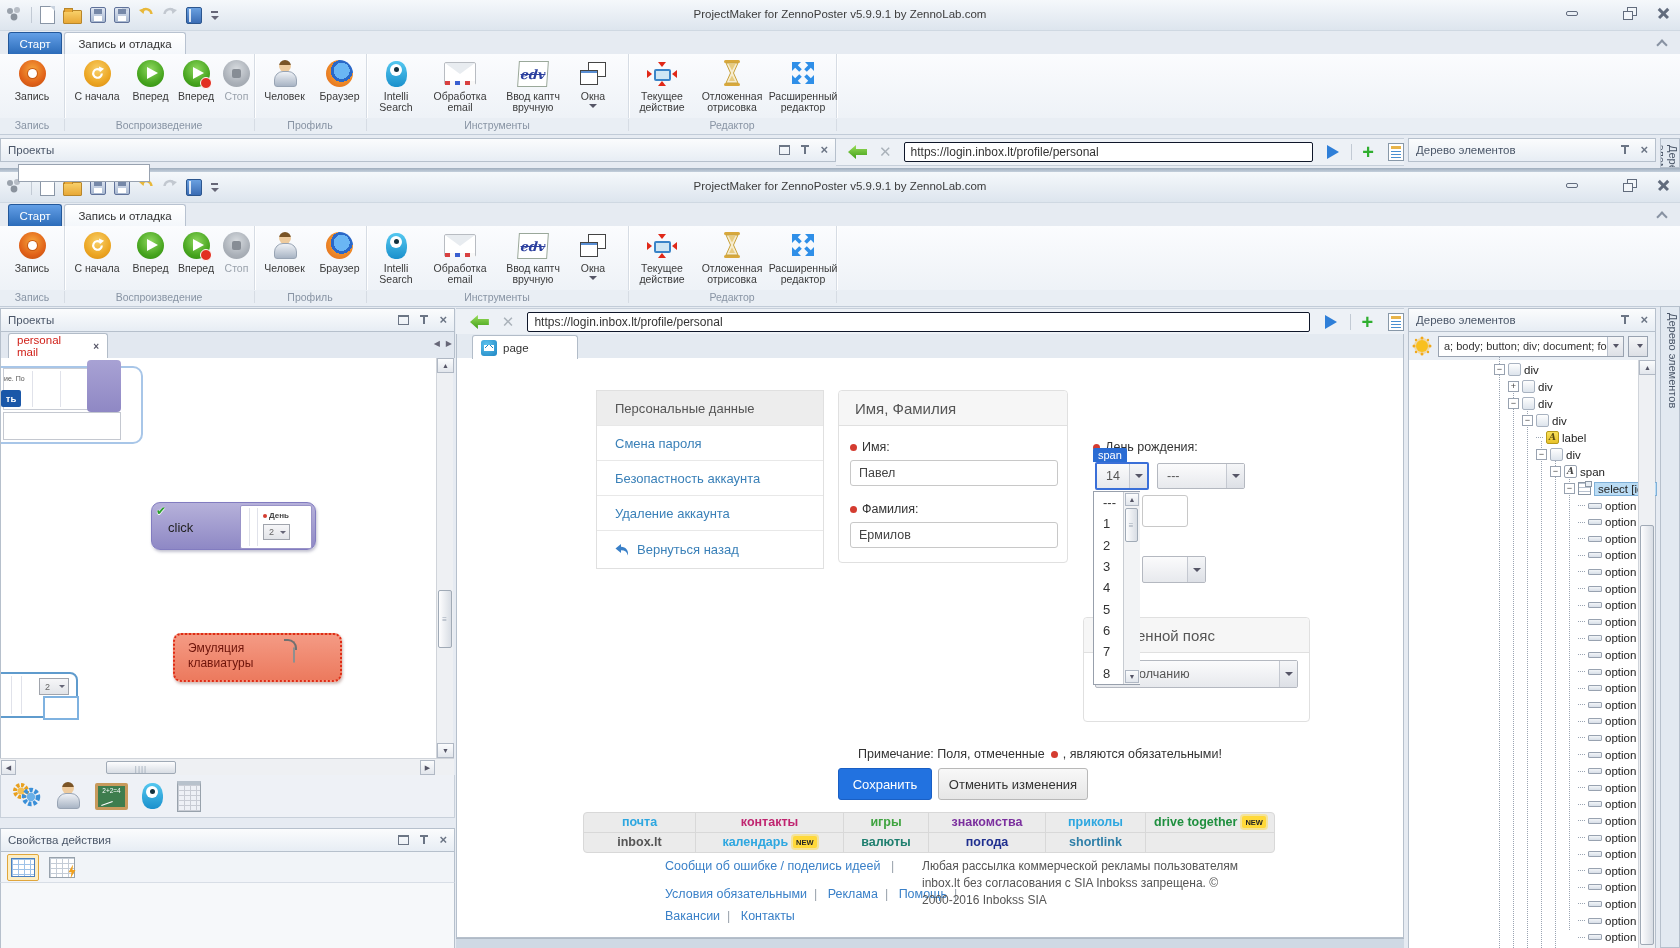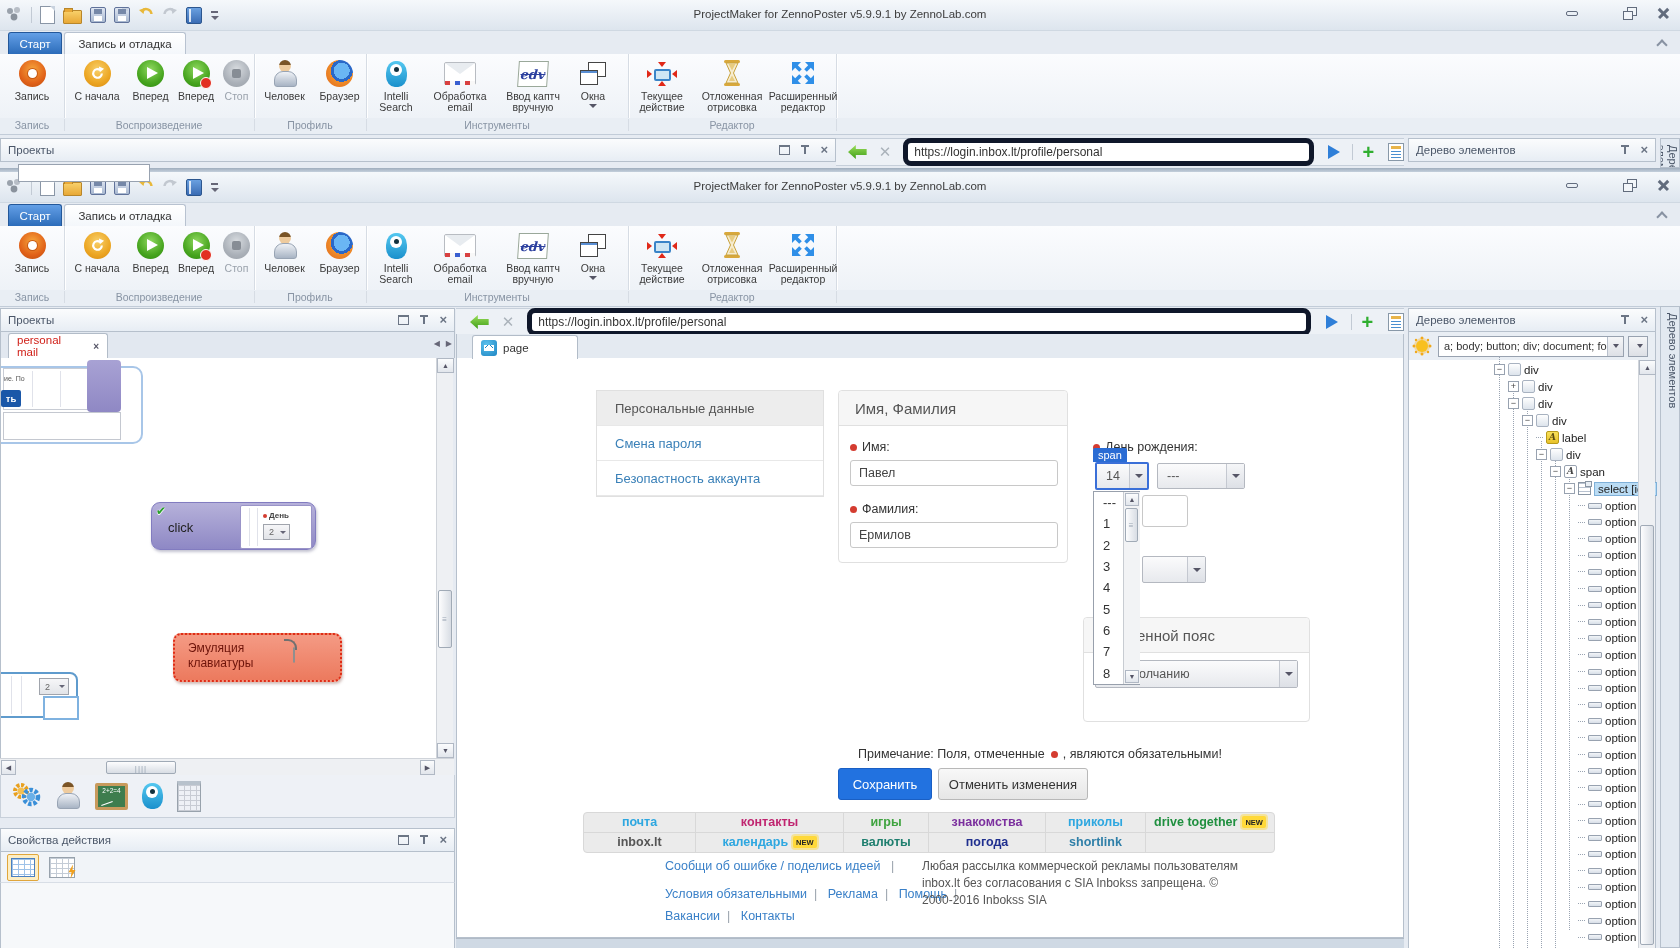--- a/index.html
+++ b/index.html
@@ -87,21 +87,21 @@
         display:flex;align-items:center;font-size:11.5px;color:#4a5668;padding:0 7px;box-sizing:border-box}
   .phdr .sp{flex:1}
   .hb{position:relative;width:13px;height:12px;margin-left:8px;opacity:.8;cursor:default}
   .hb-max::before{content:"";position:absolute;left:1px;top:1px;width:9px;height:7px;border:1px solid #4a5568;border-top-width:2px}
   .hb-pin::before{content:"";position:absolute;left:2px;top:1px;width:8px;height:2px;background:#4a5568}
   .hb-pin::after{content:"";position:absolute;left:5px;top:3px;width:2px;height:7px;background:#4a5568}
   .hb-x{font-size:13px;font-weight:bold;color:#4a5568;line-height:12px;width:auto}
   .urlzone{position:absolute;height:26px;background:#edf1f6;border-top:1px solid #c6cfda;border-bottom:1px solid #c6cfda;display:flex;align-items:center}
   .ic-back{width:19px;height:14px;background:linear-gradient(#9ade5a,#3f9e18);clip-path:polygon(0 50%,42% 0,42% 28%,100% 28%,100% 72%,42% 72%,42% 100%)}
   .ic-xgray{font-size:15px;font-weight:bold;color:#aab2ba;line-height:14px}
-  .urlinput{height:18px;background:#fff;border:5px solid #0f172a;border-radius:8px;font-size:12px;color:#333;padding:0 6px;font-family:inherit}
+  .urlinput{height:18px;background:#fff;border:1px solid #0f172a;border-radius:2px;font-size:12px;color:#333;padding:0 6px;font-family:inherit}
   .ic-go{width:0;height:0;border-left:12px solid #2f7fd8;border-top:7px solid transparent;border-bottom:7px solid transparent}
   .ic-plus{color:#2fae2f;font-size:20px;font-weight:bold;line-height:16px}
   .ic-list{width:14px;height:16px;background:#fff;border:1px solid #8898a8;position:relative}
   .ic-list::before{content:"";position:absolute;left:2px;right:2px;top:2px;height:3px;background:#e8b44a}
   .ic-list::after{content:"";position:absolute;left:2px;right:2px;top:7px;height:7px;
      background:repeating-linear-gradient(#4a8fd0 0 1px,transparent 1px 3px)}
   .vtab{position:absolute;width:20px;background:#e2e9f1;border:1px solid #b6c0cc;box-sizing:border-box;overflow:hidden;
         writing-mode:vertical-rl;font-size:11px;color:#4a5668;padding-top:6px}
   
   .doc-tab{position:absolute;background:#fff;border:1px solid #b2bcc8;border-bottom:none;border-radius:3px 3px 0 0;
@@ -713,20 +713,27 @@
   <div class="doc-tab" style="left:472px;top:335px;width:106px;height:24px;z-index:2">
     <span class="pg-env"></span>
     <span>page</span>
   </div>
   <div class="abs" style="left:456px;top:358px;width:948px;height:580px;background:#fff;border:1px solid #b6c0cc;border-top:none;box-sizing:border-box"></div>
 
   <div class="menu" style="left:596px;top:390px;width:226px">
     <div class="menu-item active">Персональные данные</div>
     <div class="menu-item">Смена пароля</div>
     <div class="menu-item">Безопастность аккаунта</div>
+    <div class="menu-item">Удаление аккаунта</div>
+    <div class="menu-item back">
+      <svg width="15" height="12" viewBox="0 0 15 12" style="margin-right:7px">
+          <path d="M6 0 L0.5 4.5 L6 9 V6.3 C10 6.3 12.2 8 12.8 11.5 C14 7 11 2.8 6 2.8 Z" fill="#3a80c8"></path>
+        </svg>
+      <span>Вернуться назад</span>
+    </div>
   </div>
 
   <div class="card" style="left:838px;top:390px;width:230px;height:173px">
     <div class="card-h">Имя, Фамилия</div>
   </div>
   <div class="flabel" style="left:850px;top:440px">
     <span class="fdot"></span>
       <span>Имя:</span>
   </div>
   <input class="txt" style="left: 850px; top: 460px; width: 190px;" readonly="" value="Павел">

